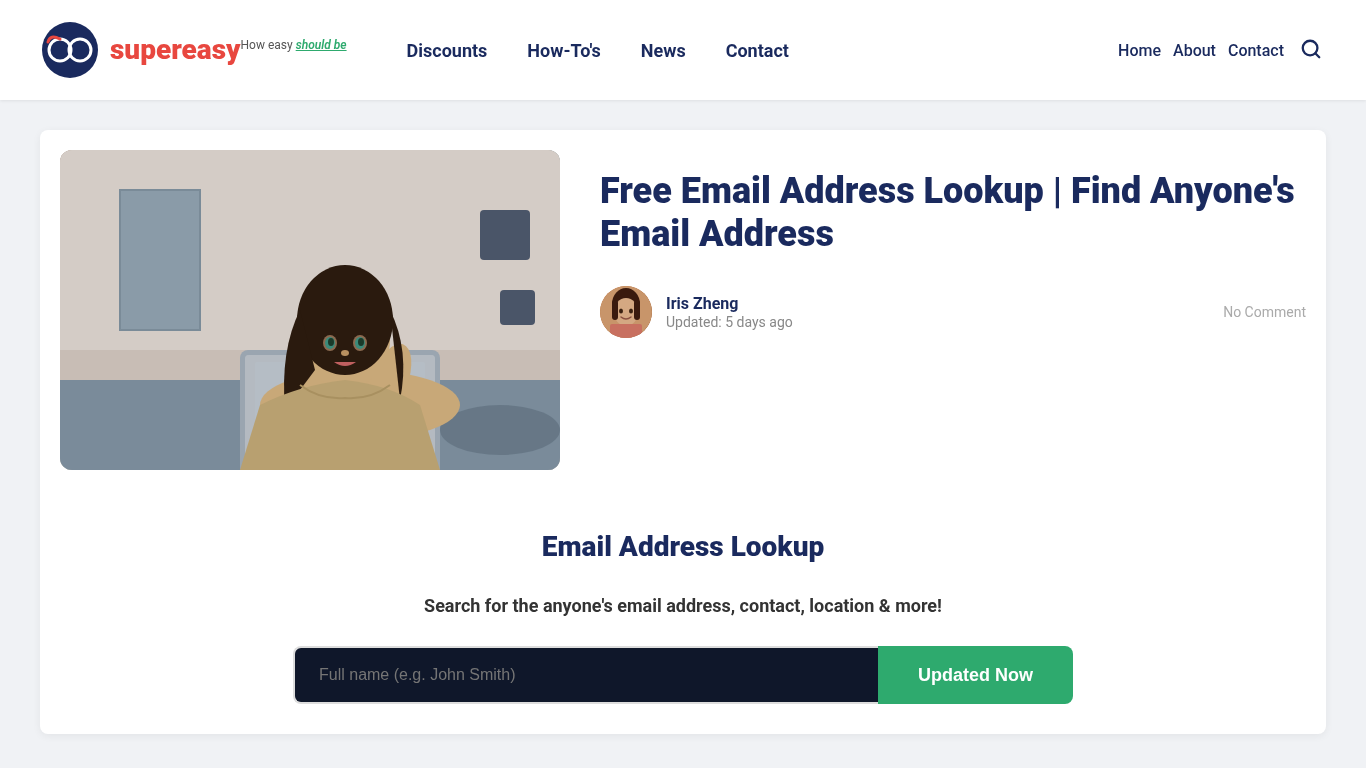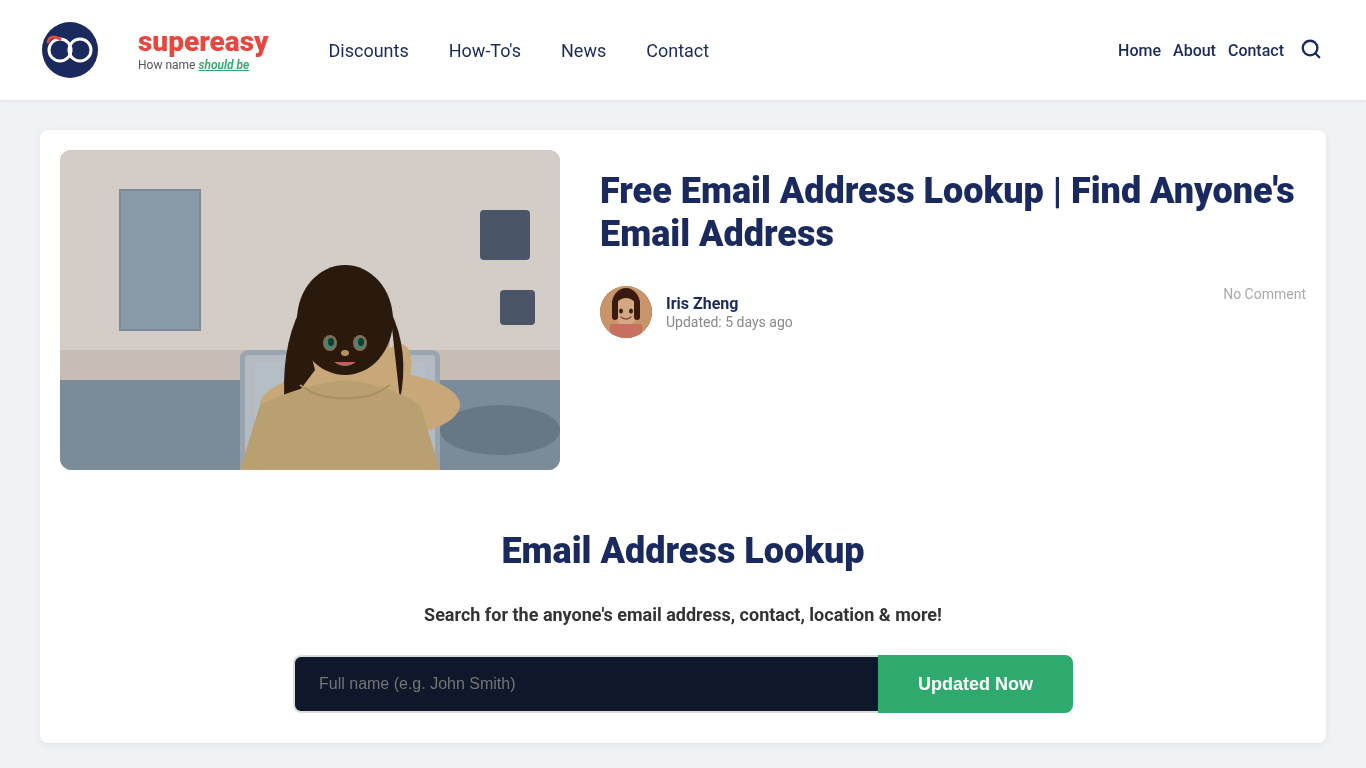--- a/index.html
+++ b/index.html
@@ -34,22 +34,21 @@
 
     .logo-icon {
       width: 60px;
       height: 60px;
       margin-right: 10px;
       flex-shrink: 0;
     }
 
     .logo-text {
       display: flex;
-      flex-direction: column;
-      margin-left: 28px;
+      flex-direction: row;
     }
 
     .logo-brand {
       font-size: 28px;
       font-weight: 900;
       color: #1a2a5e;
       line-height: 1;
     }
 
     .logo-brand span {
@@ -72,21 +71,21 @@
     .nav-main {
       display: flex;
       align-items: center;
       gap: 40px;
       flex: 1;
     }
 
     .nav-main a {
       text-decoration: none;
       font-size: 18px;
-      font-weight: 400;
+      font-weight: 700;
       color: #1a2a5e;
       transition: color 0.2s;
     }
 
     .nav-right {
       display: flex;
       align-items: center;
       gap: 12px;
     }
 
@@ -146,20 +145,21 @@
     .article-title {
       font-size: 36px;
       font-weight: 900;
       color: #1a2a5e;
       line-height: 1.2;
       margin-bottom: 30px;
     }
 
     .author-row {
       display: flex;
+      align-items: center;
       justify-content: space-between;
     }
 
     .author-info {
       display: flex;
       align-items: center;
       gap: 14px;
     }
 
     .author-avatar {
@@ -201,21 +201,21 @@
     }
 
     
     .lookup-section {
       margin-top: 40px;
       text-align: center;
       padding: 20px 0 10px;
     }
 
     .lookup-title {
-      font-size: 36px;
+      font-size: 28px;
       font-weight: 900;
       color: #1a2a5e;
       margin-bottom: 20px;
     }
 
     .lookup-desc {
       font-size: 18px;
       font-weight: 700;
       color: #333;
       margin-bottom: 30px;
@@ -268,21 +268,21 @@
       <circle cx="20" cy="30" r="11" fill="none" stroke="white" stroke-width="3"></circle>
       <circle cx="40" cy="30" r="11" fill="none" stroke="white" stroke-width="3"></circle>
 
       <path d="M8 22 Q10 14 20 19" fill="none" stroke="#e8473f" stroke-width="3" stroke-linecap="round"></path>
     </svg>
     <div class="logo-text">
       <div class="logo-brand">
         <span>super</span><span style="color:#e8473f">easy</span>
       </div>
       <div class="logo-tagline">
-        <span>How name </span><em>should be</em>
+        <span>How easy </span><em>should be</em>
       </div>
     </div>
   </a>
 
   <nav class="nav-main">
     <a href="#">Discounts</a>
     <a href="#">How-To's</a>
     <a href="#">News</a>
     <a href="#">Contact</a>
   </nav>

